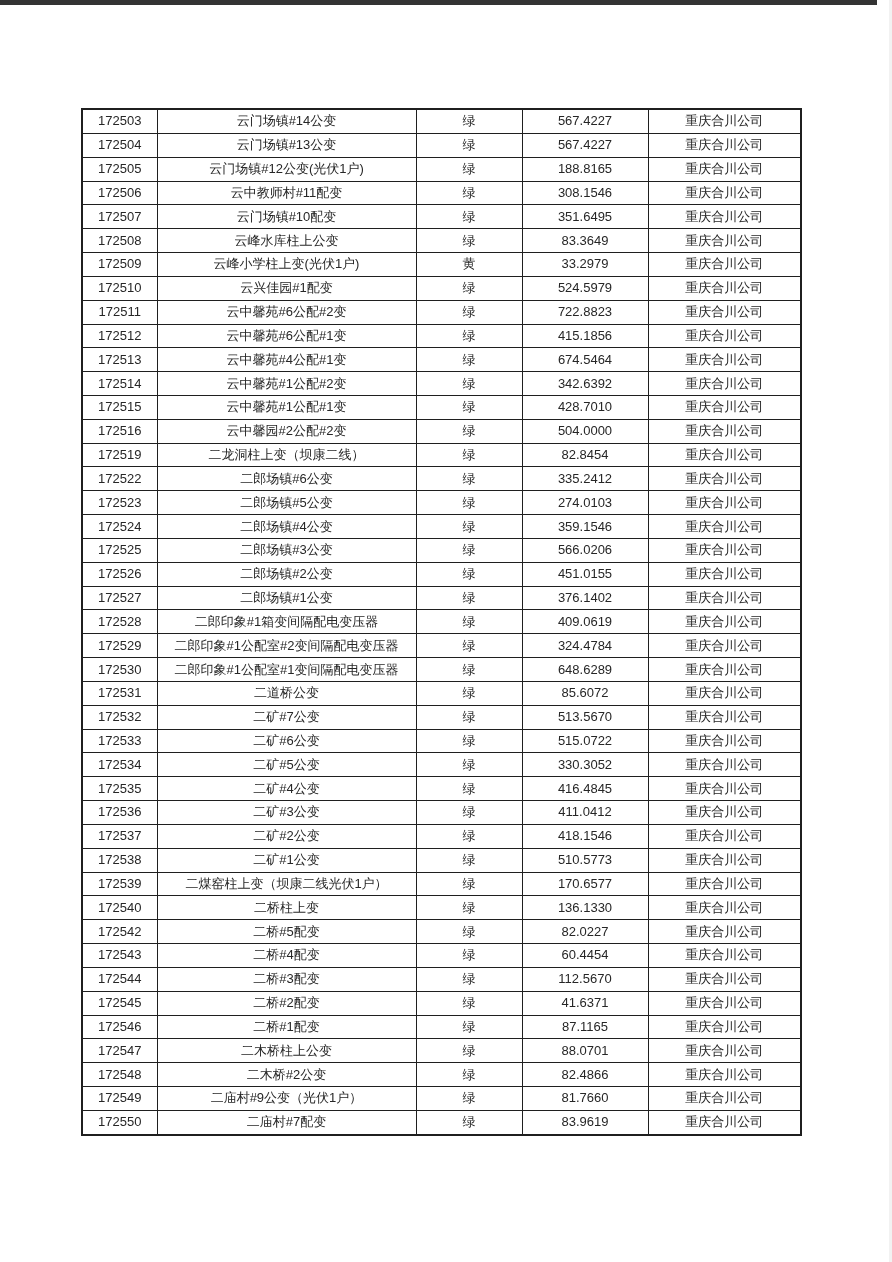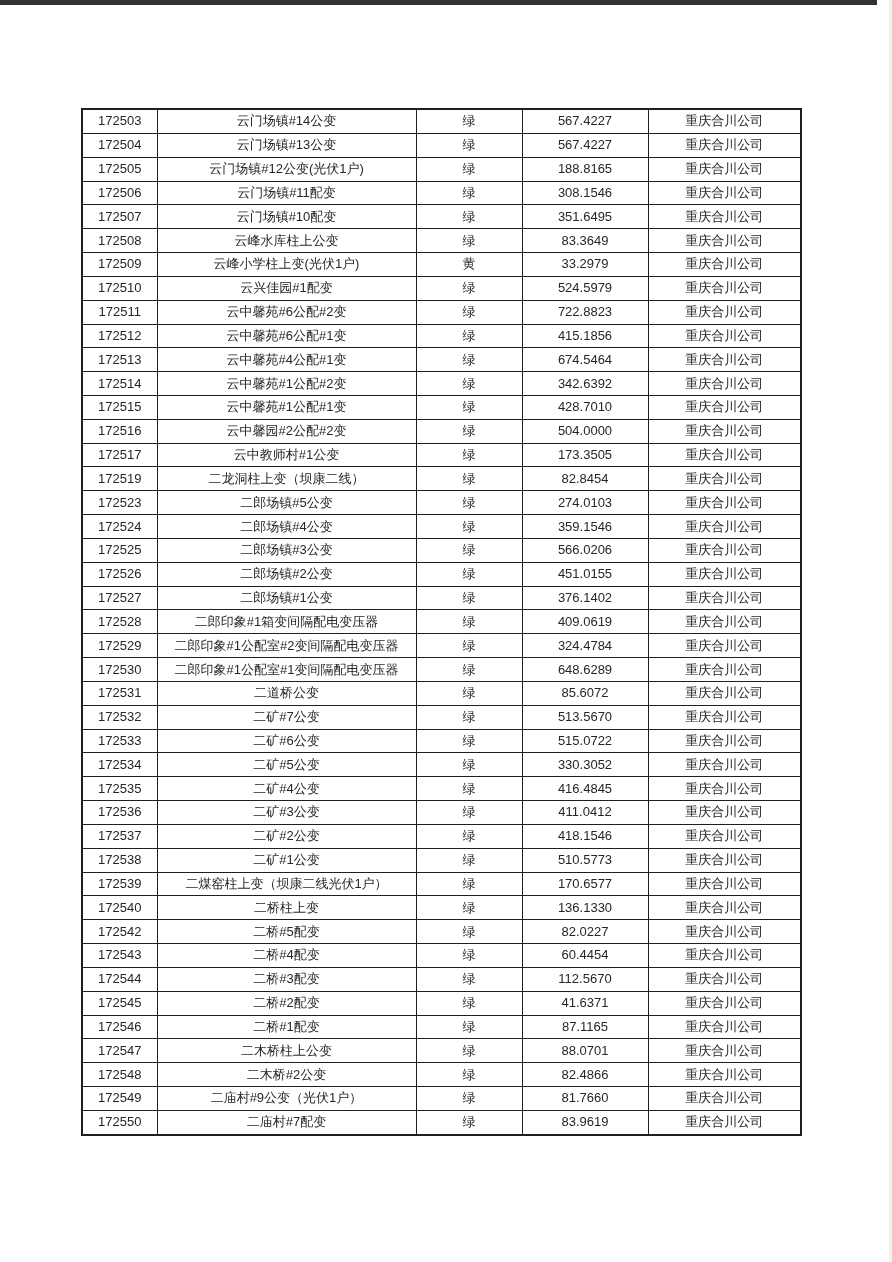--- a/index.html
+++ b/index.html
@@ -93,21 +93,21 @@
     </tr>
         <tr>
       <td>172505</td>
       <td>云门场镇#12公变(光伏1户)</td>
       <td>绿</td>
       <td>188.8165</td>
       <td>重庆合川公司</td>
     </tr>
         <tr>
       <td>172506</td>
-      <td>云门场镇#11配变</td>
+      <td>云中教师村#11配变</td>
       <td>绿</td>
       <td>308.1546</td>
       <td>重庆合川公司</td>
     </tr>
         <tr>
       <td>172507</td>
       <td>云门场镇#10配变</td>
       <td>绿</td>
       <td>351.6495</td>
       <td>重庆合川公司</td>
@@ -169,31 +169,31 @@
       <td>重庆合川公司</td>
     </tr>
         <tr>
       <td>172516</td>
       <td>云中馨园#2公配#2变</td>
       <td>绿</td>
       <td>504.0000</td>
       <td>重庆合川公司</td>
     </tr>
         <tr>
-      <td>172517</td>
-      <td>云中教师村#1公变</td>
-      <td>绿</td>
-      <td>173.3505</td>
-      <td>重庆合川公司</td>
-    </tr>
-        <tr>
       <td>172519</td>
       <td>二龙洞柱上变（坝康二线）</td>
       <td>绿</td>
       <td>82.8454</td>
+      <td>重庆合川公司</td>
+    </tr>
+        <tr>
+      <td>172522</td>
+      <td>二郎场镇#6公变</td>
+      <td>绿</td>
+      <td>335.2412</td>
       <td>重庆合川公司</td>
     </tr>
         <tr>
       <td>172523</td>
       <td>二郎场镇#5公变</td>
       <td>绿</td>
       <td>274.0103</td>
       <td>重庆合川公司</td>
     </tr>
         <tr>

